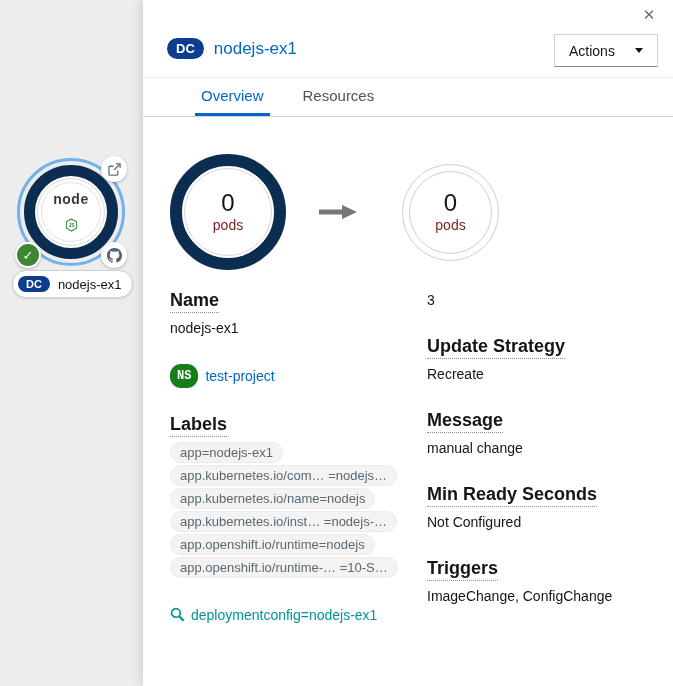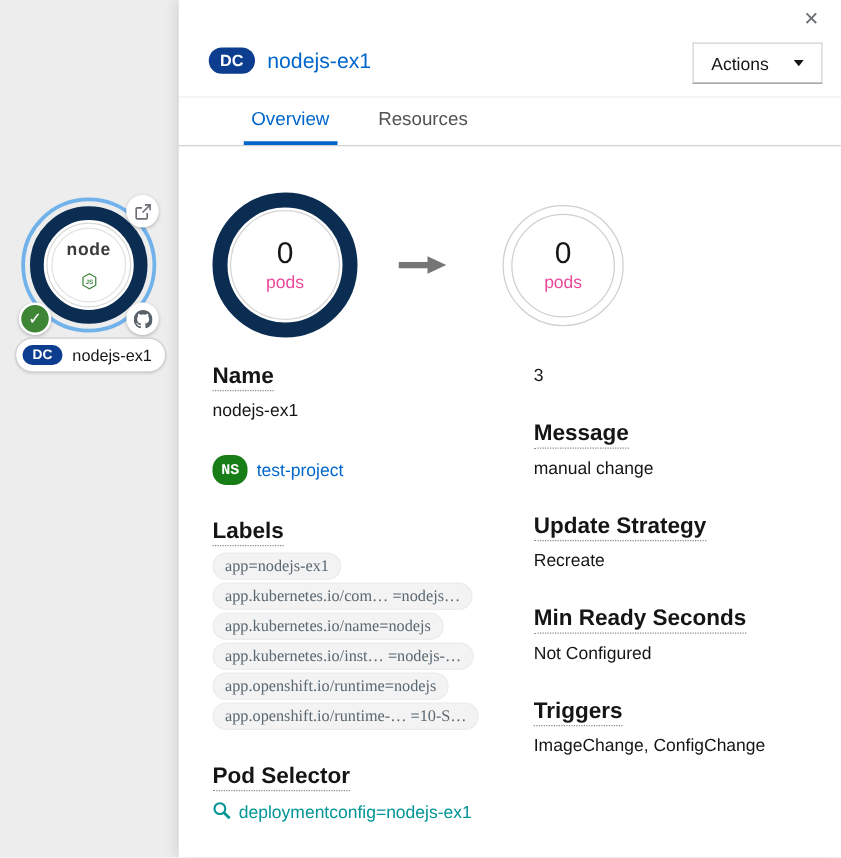--- a/index.html
+++ b/index.html
@@ -85,39 +85,39 @@
 
   
   .charts-row { display: flex; align-items: center; margin-bottom: 20px; }
   .donut { border-radius: 50%; position: relative; display: flex; flex-direction: column; align-items: center; justify-content: center; }
   .donut .ring { position: absolute; border-radius: 50%; }
   .donut.big { width: 116px; height: 116px; border: 12px solid #0b2d52; background: #fff; }
   .donut.big .ring { inset: 2px; border: 1px solid #d6d6d6; }
   .donut.thin { width: 97px; height: 97px; border: 1px solid #cfcfcf; margin-left: 44px; }
   .donut.thin .ring { inset: 6px; border: 1px solid #cfcfcf; }
   .donut .num { font-size: 24px; color: #151515; line-height: 26px; }
-  .donut .pods { font-size: 14px; color: #ec4899; line-height: 18px; }
+  .donut .pods { font-size: 14px; color: #7f1d1d; line-height: 18px; }
   .arrow-wrap { margin-left: 32px; display: flex; align-items: center; }
 
   
   .details { display: grid; grid-template-columns: 257px 1fr; }
   .detail-item { margin-bottom: 26px; }
   .dt { margin-bottom: 7px; }
   .dt-text {
     font-size: 18px; font-weight: 700; color: #151515;
     border-bottom: 1px dotted #8a8d90; padding-bottom: 2px;
   }
   .dd { font-size: 14px; color: #151515; line-height: 20px; }
   .dd.ns-row { display: flex; align-items: center; gap: 7px; }
   .link { color: #0066cc; text-decoration: none; cursor: pointer; }
 
   .pills { display: flex; flex-direction: column; align-items: flex-start; gap: 2px; }
   .pill {
     background: #f3f3f3; border: 1px solid #ececec; border-radius: 12px;
-    padding: 2px 9px; font-size: 13px; color: #5a6872; white-space: nowrap; cursor: pointer; font-family: Liberation Serif, serif;
+    padding: 2px 9px; font-size: 13px; color: #5a6872; white-space: nowrap; cursor: pointer;
   }
 
   .selector { display: flex; gap: 6px; color: #009596; cursor: pointer; }
   .selector .lines div { line-height: 23px; }
   .selector .lines div:nth-child(2) { padding-left: 8px; }
   .selector svg { margin-top: 3px; flex: 0 0 auto; }
 </style>
 </head>
 <body>
 
@@ -222,51 +222,50 @@
             <span class="pill">app=nodejs-ex1</span>
             <span class="pill">app.kubernetes.io/com… =nodejs…</span>
             <span class="pill">app.kubernetes.io/name=nodejs</span>
             <span class="pill">app.kubernetes.io/inst… =nodejs-…</span>
             <span class="pill">app.openshift.io/runtime=nodejs</span>
             <span class="pill">app.openshift.io/runtime-… =10-S…</span>
           </div>
         </div>
 
         <div class="detail-item">
-          <div class="dt"><span class="dt-text">Pod Selector</span></div>
           <div class="dd selector">
             <svg width="15" height="15" viewBox="0 0 16 16">
               <circle cx="6.3" cy="6.3" r="4.6" fill="none" stroke="#009596" stroke-width="1.8"></circle>
               <line x1="9.8" y1="9.8" x2="14.6" y2="14.6" stroke="#009596" stroke-width="2.4"></line>
             </svg>
             <div class="lines">
               <div>deploymentconfig=nodejs-ex1</div>
             </div>
           </div>
         </div>
 
       </div>
 
       <div class="col">
 
         <div class="detail-item">
           <div class="dd">3</div>
         </div>
 
         <div class="detail-item">
+          <div class="dt"><span class="dt-text">Update Strategy</span></div>
+          <div class="dd">Recreate</div>
+        </div>
+
+        <div class="detail-item">
           <div class="dt"><span class="dt-text">Message</span></div>
           <div class="dd">manual change</div>
         </div>
 
         <div class="detail-item">
-          <div class="dt"><span class="dt-text">Update Strategy</span></div>
-          <div class="dd">Recreate</div>
-        </div>
-
-        <div class="detail-item">
           <div class="dt"><span class="dt-text">Min Ready Seconds</span></div>
           <div class="dd">Not Configured</div>
         </div>
 
         <div class="detail-item">
           <div class="dt"><span class="dt-text">Triggers</span></div>
           <div class="dd">ImageChange, ConfigChange</div>
         </div>
 
       </div>

